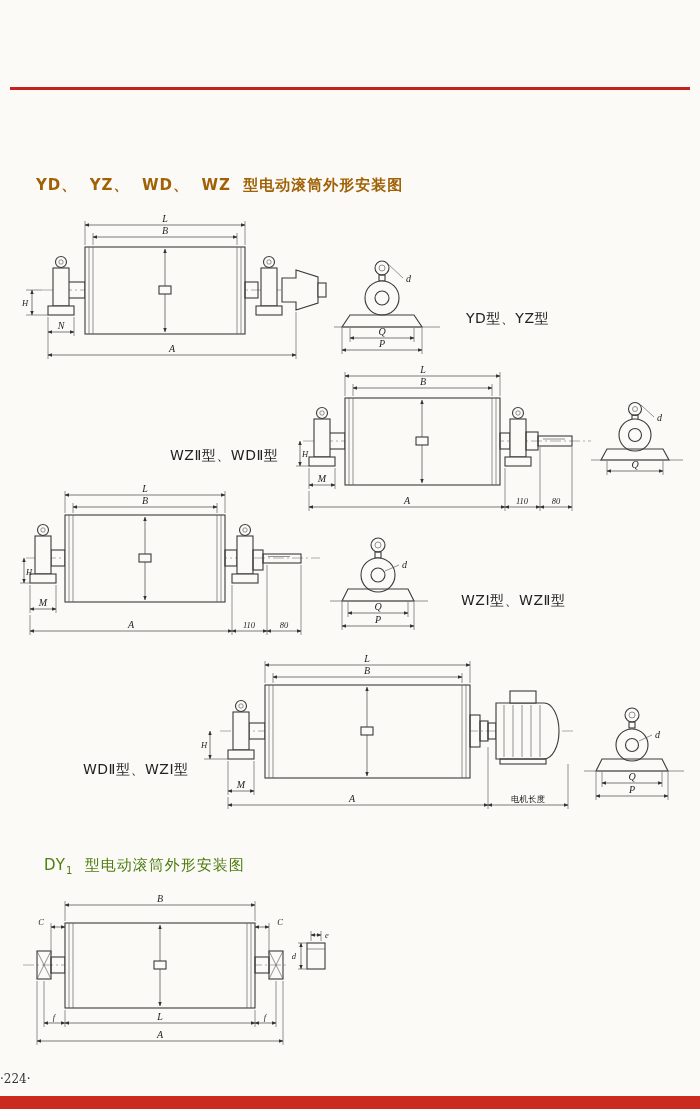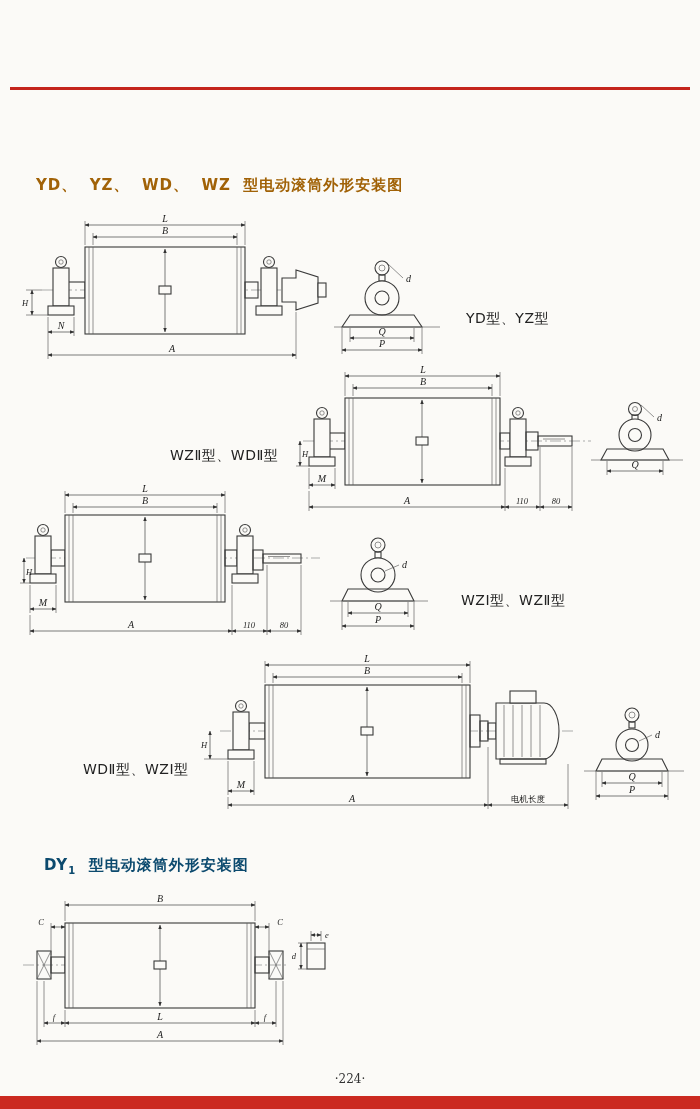--- a/index.html
+++ b/index.html
@@ -2,25 +2,25 @@
 <html><head>
 <meta charset="utf-8">
 <style>
   html,body { margin:0; padding:0; background:#d9d9d9; }
   .page { position:relative; width:700px; height:1109px; background:#fbfaf7;
           overflow:hidden; font-family:"DejaVu Sans",sans-serif; }
   .rule-top { position:absolute; left:10px; top:87px; width:680px; height:3px; background:#c4241c; }
   .footer-bar { position:absolute; left:0; top:1096px; width:700px; height:13px; background:#cb2a20; }
   .title1 { position:absolute; left:36px; top:176px; font-weight:bold; font-size:15px;
             color:#a16207; letter-spacing:1px; white-space:pre; }
-  .title2 { position:absolute; left:44px; top:856px; font-weight:bold; font-size:15px;
-            color:#0c4a6e; letter-spacing:1px; white-space:pre; }
+  .title2 { position:absolute; left:44px; top:856px; font-weight:normal; font-size:15px;
+            color:#4d7c0f; letter-spacing:1px; white-space:pre; }
   .title2 sub { font-size:10px; }
   .caption { position:absolute; font-size:14px; color:#222; letter-spacing:.5px; white-space:pre; }
-  .pagenum { position:absolute; left:0; top:1072px; width:100%; text-align:center;
+  .pagenum { position:absolute; left:0; top:1072px; width:100%; text-align:left;
              font-family:"DejaVu Serif",serif; font-size:12px; color:#333; }
   .draw { position:absolute; }
   svg text { font-family:"Liberation Serif","DejaVu Serif",serif; font-style:italic;
              font-size:10px; fill:#1e1e1e; text-anchor:middle; }
   svg text.sm { font-size:8.5px; }
   svg text.cn { font-style:normal; font-family:"DejaVu Sans",sans-serif; font-size:8.5px; }
   svg text.as { text-anchor:start; }
   svg text.ae { text-anchor:end; }
   .st { fill:none; stroke:#3a3a3a; stroke-width:1.1; }
   .wf { fill:#fbfaf7; stroke:#3a3a3a; stroke-width:1.1; }

